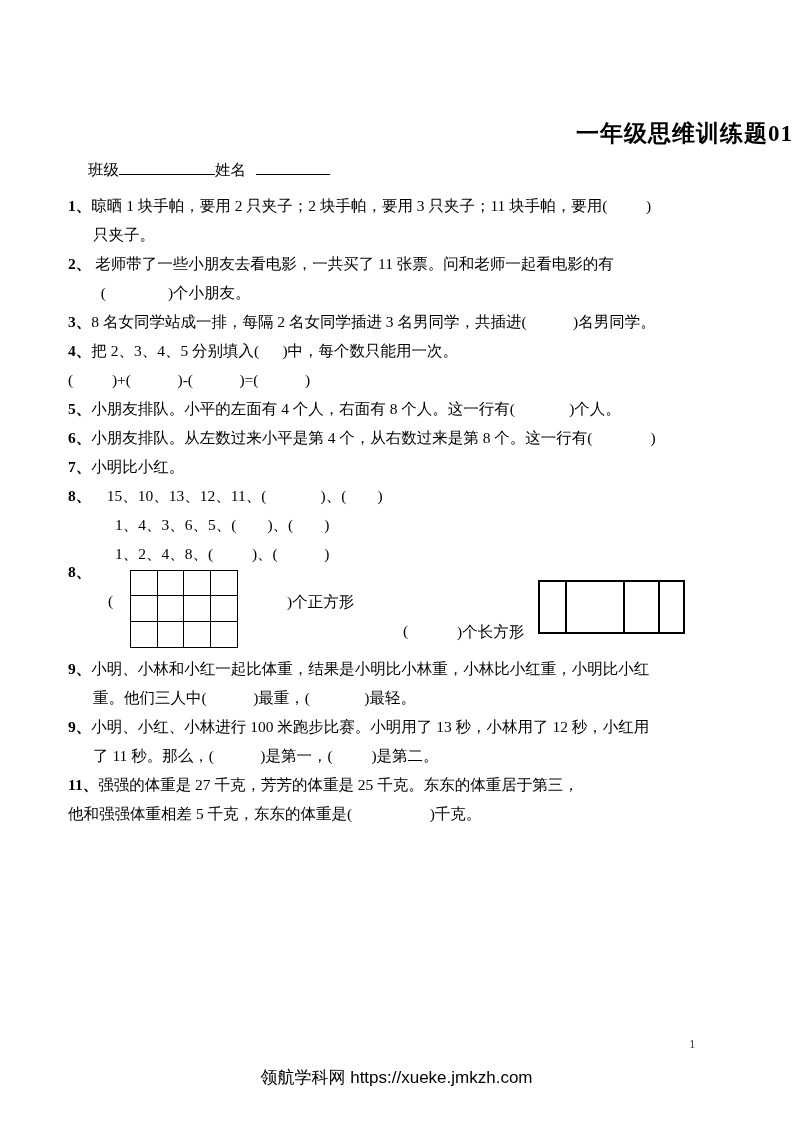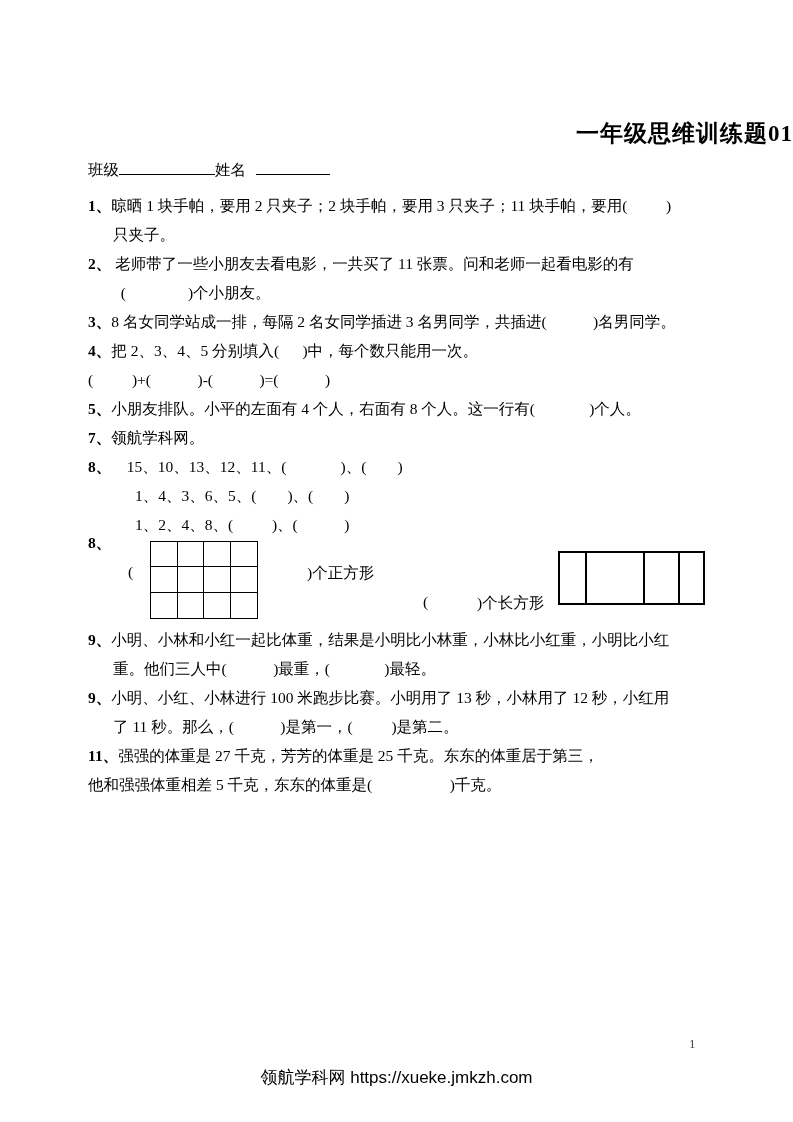--- a/index.html
+++ b/index.html
@@ -10,21 +10,21 @@
     overflow:hidden;
   }
   .title {
     padding-top:118px; text-align:right;
     font-size:23px; font-weight:bold; letter-spacing:1px;
   }
   .meta { margin:10px 6px 0 88px; font-size:15.5px; white-space:pre; }
   .blank { display:inline-block; border-bottom:1.4px solid #000; height:15px; vertical-align:baseline; }
   .blank-class { width:96px; }
   .blank-name  { width:74px; margin-left:10px; }
-  .content { margin:10px 60px 0 88px; font-size:15.5px; }
+  .content { margin:10px 60px 0 68px; font-size:15.5px; }
   .line { height:29px; line-height:29px; white-space:pre; }
   .line .num { font-weight:bold; }
   .cont { padding-left:25px; }
   .seq  { padding-left:47px; }
 
   
   .shapes { position:relative; height:86px; white-space:normal; }
   .shapes .num8 { position:absolute; left:0; top:-6px; font-weight:bold; }
   .paren { position:absolute; font-size:15.5px; }
   .p-sq-open   { left:40px;  top:24px; }
@@ -73,22 +73,23 @@
     <div class="line"><span class="num">2、</span><span> 老师带了一些小朋友去看电影，一共买了 11 张票。问和老师一起看电影的有</span></div>
     <div class="line cont"><span>  (                )个小朋友。</span></div>
 
     <div class="line"><span class="num">3、</span><span>8 名女同学站成一排，每隔 2 名女同学插进 3 名男同学，共插进(            )名男同学。</span></div>
 
     <div class="line"><span class="num">4、</span><span>把 2、3、4、5 分别填入(      )中，每个数只能用一次。</span></div>
     <div class="line"><span>(          )+(            )-(            )=(            )</span></div>
 
     <div class="line"><span class="num">5、</span><span>小朋友排队。小平的左面有 4 个人，右面有 8 个人。这一行有(              )个人。</span></div>
 
+    <div class="line"><span class="num">6、</span><span>小朋友排队。从左数过来小平是第 4 个，从右数过来是第 8 个。这一行有(               )</span></div>
 
-    <div class="line"><span class="num">7、</span><span>领航学科网。</span></div>
+    <div class="line"><span class="num">7、</span><span>小明比小红。</span></div>
 
     <div class="line"><span class="num">8、</span><span>    15、10、13、12、11、(              )、(        )</span></div>
     <div class="line seq"><span>1、4、3、6、5、(        )、(        )</span></div>
     <div class="line seq"><span>1、2、4、8、(          )、(            )</span></div>
 
     <div class="shapes">
       <span class="num8">8、</span>
       <span class="paren p-sq-open">(</span>
       <div class="sq-grid">
         <div class="cell"></div>

